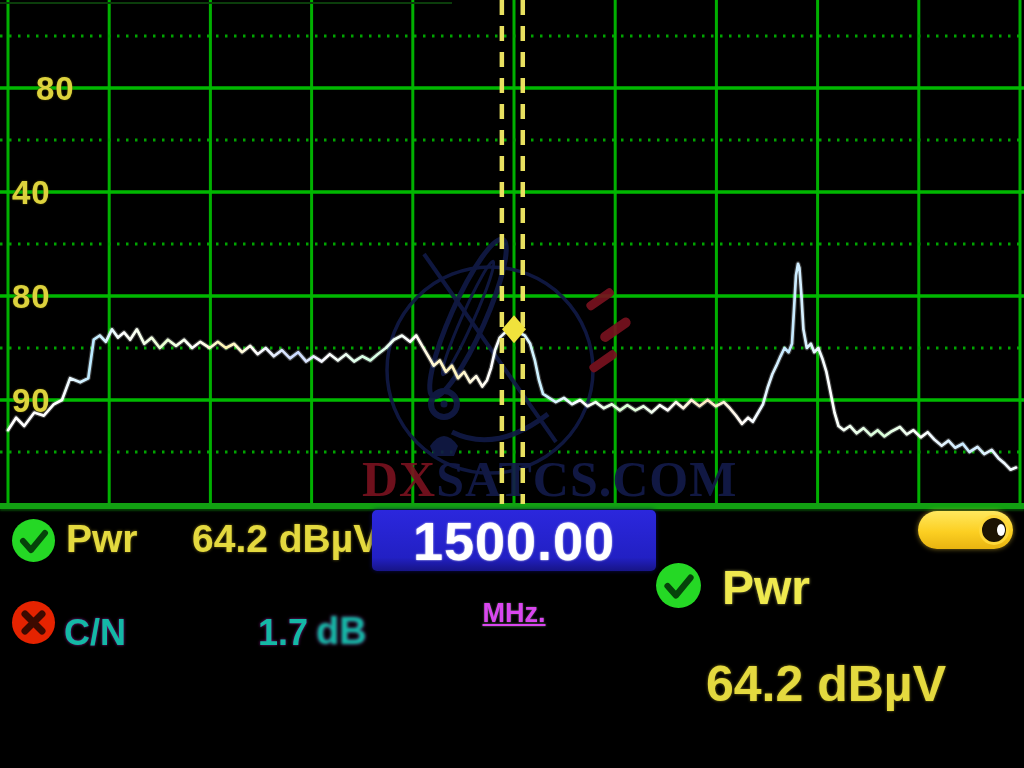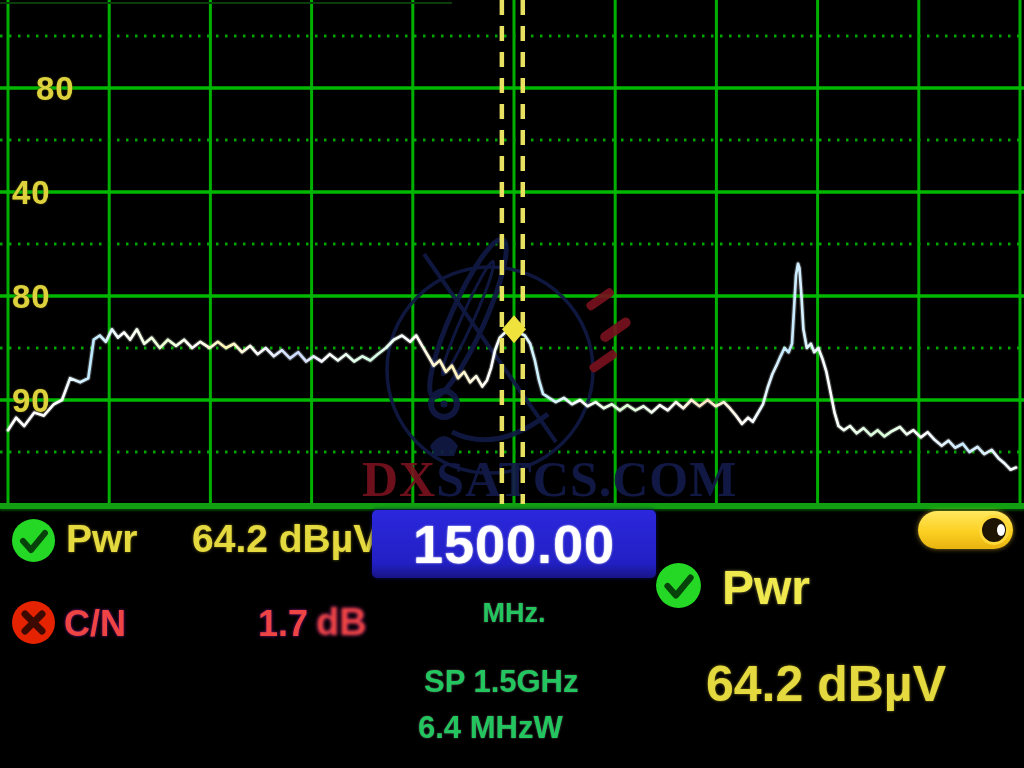--- a/index.html
+++ b/index.html
@@ -12,31 +12,31 @@
   #plot-svg{position:absolute;left:0;top:0;}
   .y-label{
     position:absolute;left:12px;transform:translateY(-50%);
     color:#ddd23d;font-weight:bold;font-size:33px;line-height:1;
     text-shadow:0 0 2px #5a5400;letter-spacing:1px;
   }
   
   .sep{position:absolute;left:0;top:504px;width:1024px;height:5px;background:#12a012;box-shadow:0 2px 2px #063f06;}
   .row-icon{position:absolute;width:45px;height:45px;}
   .lbl-yellow{color:#e4d93f;font-weight:bold;text-shadow:0 0 3px rgba(220,200,40,.55);}
-  .lbl-magenta{color:#ef4444;font-weight:bold;text-shadow:0 0 3px rgba(230,40,230,.6);}
-  .lbl-white{color:#22c55e;font-weight:bold;text-shadow:0 0 2px rgba(255,255,255,.4);}
+  .lbl-magenta{color:#14b8a6;font-weight:bold;text-shadow:0 0 3px rgba(230,40,230,.6);margin-top:9px;}
+  .lbl-white{color:#d946ef;font-weight:bold;text-shadow:0 0 2px rgba(255,255,255,.4);text-decoration:underline;}
   #pwr-icon{left:11px;top:518px;}
   #pwr-label{position:absolute;left:66px;top:517px;font-size:39px;}
   #pwr-value{position:absolute;left:192px;top:517px;font-size:39px;}
   #cn-icon{left:11px;top:600px;}
   #cn-label{position:absolute;left:64px;top:603px;font-size:36px;}
   #cn-value{position:absolute;left:258px;top:603px;font-size:36px;}
   #cn-unit{position:absolute;left:316px;top:601px;font-size:38px;filter:blur(1.4px);}
   #freq-box{
-    position:absolute;left:372px;top:510px;width:284px;height:68px;
+    position:absolute;left:372px;top:510px;width:284px;height:61px;
     background:linear-gradient(180deg,#2b27dd 0%,#2220c4 78%,#171486 100%);
     border-radius:5px;display:flex;align-items:center;justify-content:center;
     box-shadow:0 0 4px #0a0a50;
   }
   #freq-value{color:#ffffff;font-weight:bold;font-size:54px;letter-spacing:1px;text-shadow:0 0 2px #fff;}
   #freq-unit{position:absolute;left:372px;top:598px;width:284px;text-align:center;font-size:27px;}
   #span-label{position:absolute;left:424px;top:664px;font-size:31px;}
   #bw-label{position:absolute;left:418px;top:710px;font-size:31px;}
   #sel-icon{left:655px;top:562px;width:47px;height:47px;}
   #sel-label{position:absolute;left:722px;top:560px;font-size:48px;color:#efe94e;font-weight:bold;text-shadow:0 0 3px rgba(250,245,120,.6);}
@@ -172,22 +172,20 @@
     <path d="M14 14 l17 17 M31 14 l-17 17" fill="none" stroke="#3c0a00" stroke-width="7" stroke-linecap="round"></path>
   </svg>
   <div id="cn-label" class="lbl-magenta">C/N</div>
   <div id="cn-value" class="lbl-magenta">1.7</div>
   <div id="cn-unit" class="lbl-magenta">dB</div>
 
   <div id="freq-box">
     <span id="freq-value">1500.00</span>
   </div>
   <div id="freq-unit" class="lbl-white">MHz.</div>
-  <div id="span-label" class="lbl-white">SP 1.5GHz</div>
-  <div id="bw-label" class="lbl-white">6.4 MHzW</div>
 
   <svg id="sel-icon" class="row-icon" viewBox="0 0 45 45">
     <circle cx="22.5" cy="22.5" r="21.5" fill="#25d825"></circle>
     <path d="M12 23 l8 9 l14 -17" fill="none" stroke="#06420a" stroke-width="6" stroke-linecap="round" stroke-linejoin="round"></path>
   </svg>
   <div id="sel-label">Pwr</div>
   <div id="sel-value" class="lbl-yellow">64.2 dBµV</div>
 
   <div id="battery">
     <div class="end"></div>

